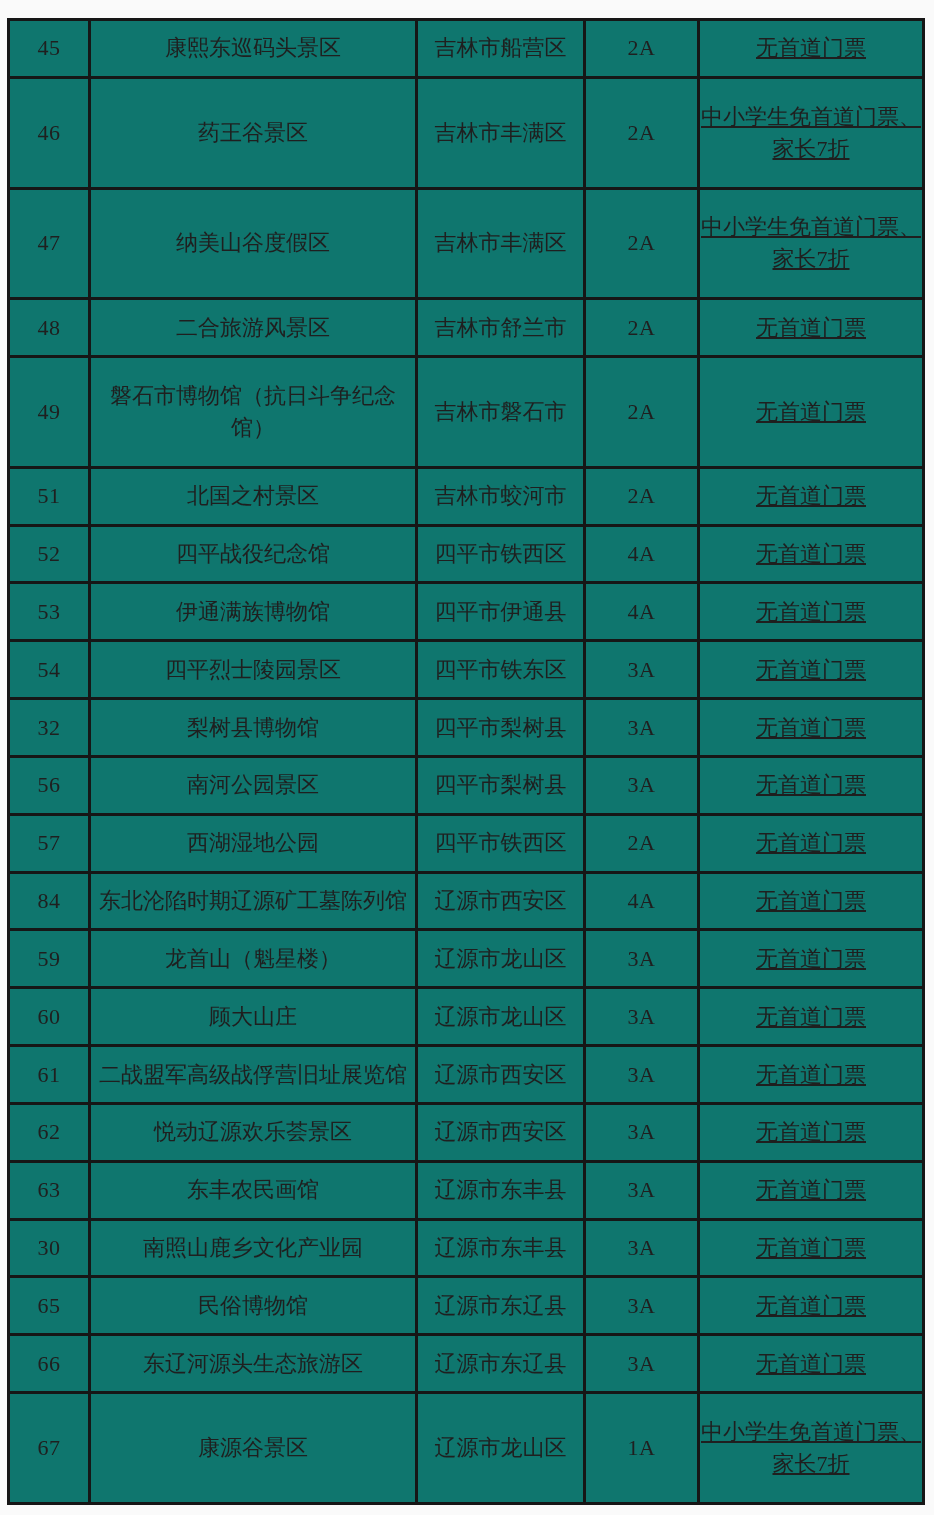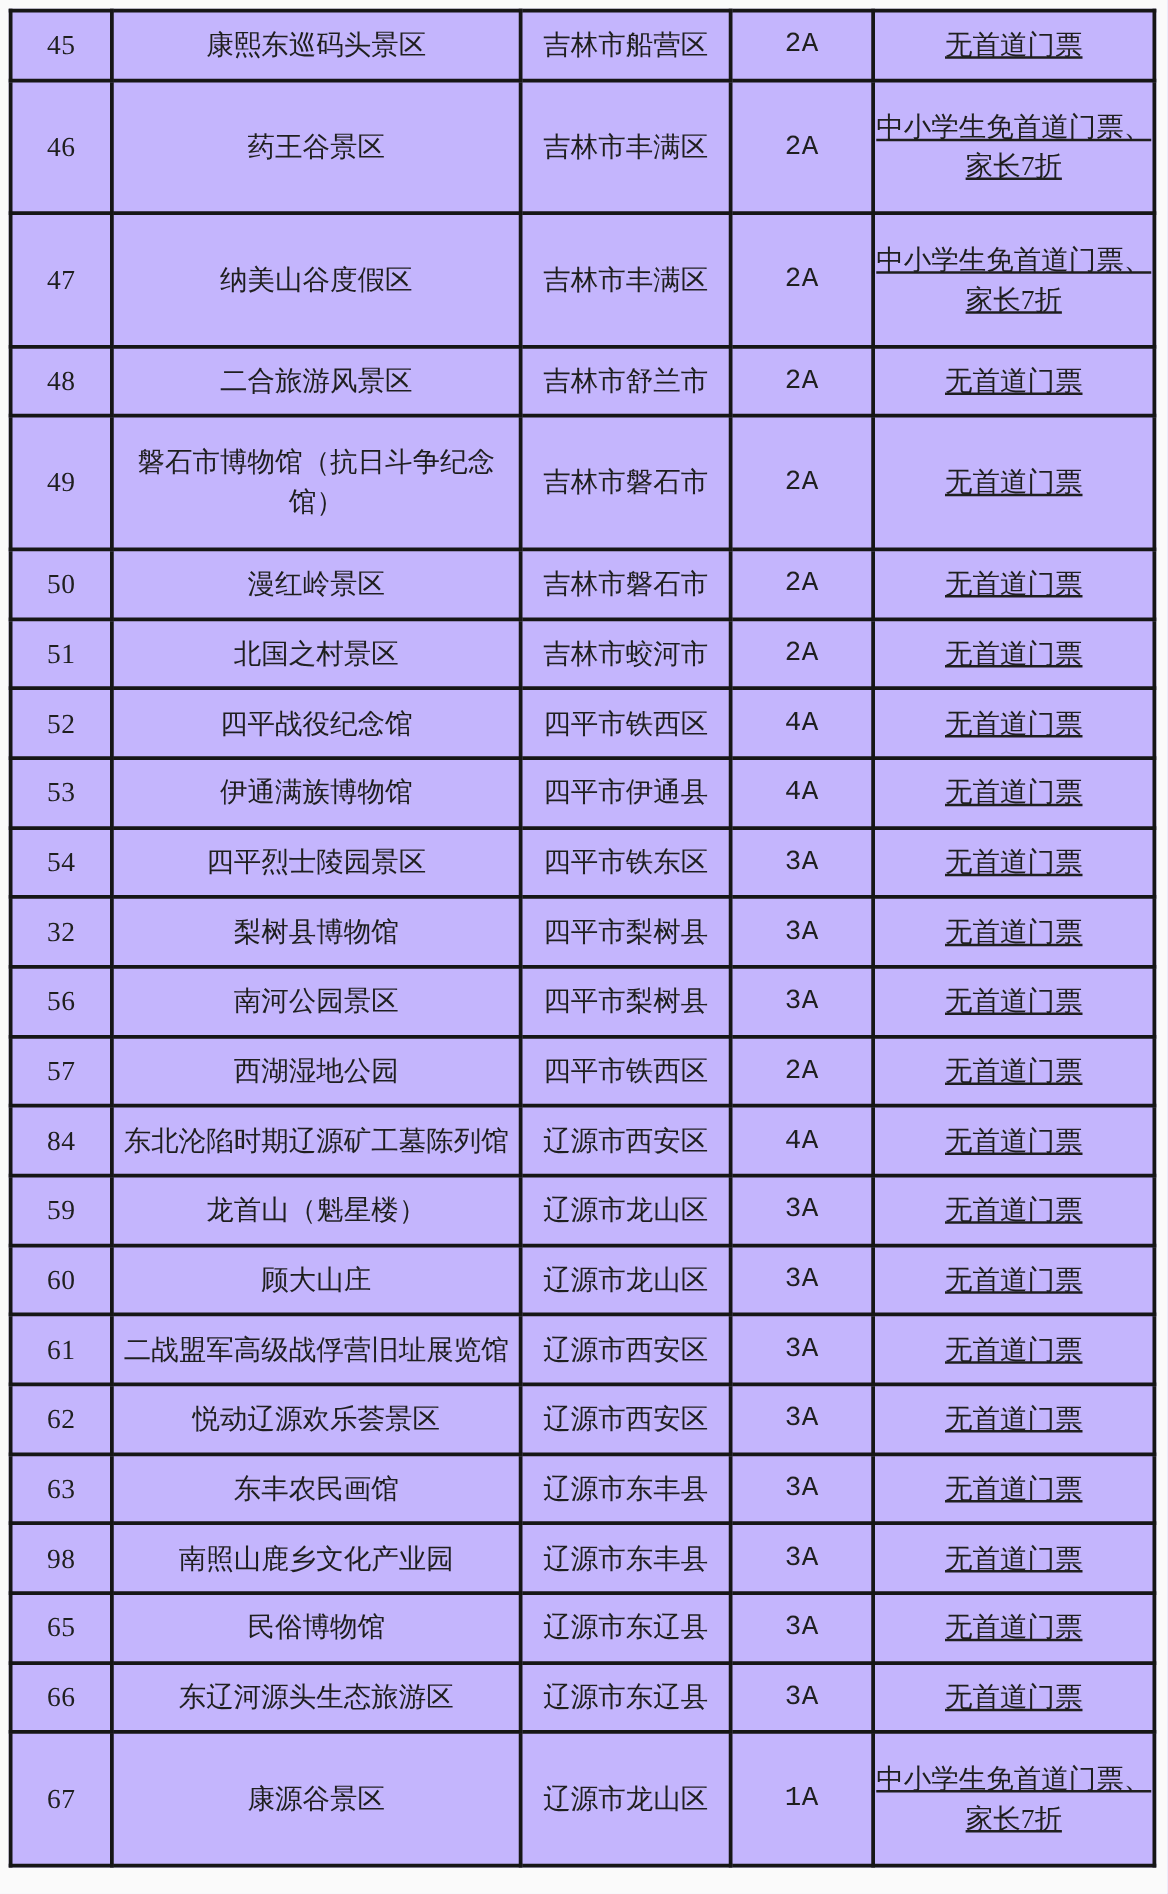--- a/index.html
+++ b/index.html
@@ -11,26 +11,26 @@
     width: 934px;
     height: 1515px;
     background: #fafafa;
     overflow: hidden;
     font-family: "Liberation Serif", "DejaVu Serif", serif;
     color: #1f1f1f;
   }
   table.attractions {
     position: absolute;
     left: 7px;
-    top: 7px;
+    top: 18px;
     width: 915px;
     height: 1487px;
     border-collapse: collapse;
     table-layout: fixed;
-    background: #c4b5fd;
+    background: #0f766e;
   }
   table.attractions td {
     border: 3px solid #161616;
     text-align: center;
     vertical-align: middle;
     padding: 0;
     font-size: 22px;
     line-height: 1.45;
     line-break: strict;
     overflow: hidden;
@@ -40,21 +40,20 @@
     letter-spacing: 0.5px;
   }
   td.c-name {
     padding: 0 4px;
   }
   td.c-loc {
     padding: 0 2px;
   }
   td.c-rating {
     letter-spacing: 0.5px;
-    font-family: Liberation Mono, monospace;
   }
   td.c-policy {
     font-size: 21.5px;
     padding: 0 1px;
     text-decoration: underline;
   }
 </style>
 </head>
 <body>
 
@@ -97,27 +96,20 @@
     <td class="c-policy">无首道门票</td>
   </tr>
         <tr>
     <td class="c-num">49</td>
     <td class="c-name">磐石市博物馆（抗日斗争纪念馆）</td>
     <td class="c-loc">吉林市磐石市</td>
     <td class="c-rating">2A</td>
     <td class="c-policy">无首道门票</td>
   </tr>
         <tr>
-    <td class="c-num">50</td>
-    <td class="c-name">漫红岭景区</td>
-    <td class="c-loc">吉林市磐石市</td>
-    <td class="c-rating">2A</td>
-    <td class="c-policy">无首道门票</td>
-  </tr>
-        <tr>
     <td class="c-num">51</td>
     <td class="c-name">北国之村景区</td>
     <td class="c-loc">吉林市蛟河市</td>
     <td class="c-rating">2A</td>
     <td class="c-policy">无首道门票</td>
   </tr>
         <tr>
     <td class="c-num">52</td>
     <td class="c-name">四平战役纪念馆</td>
     <td class="c-loc">四平市铁西区</td>
@@ -195,21 +187,21 @@
     <td class="c-policy">无首道门票</td>
   </tr>
         <tr>
     <td class="c-num">63</td>
     <td class="c-name">东丰农民画馆</td>
     <td class="c-loc">辽源市东丰县</td>
     <td class="c-rating">3A</td>
     <td class="c-policy">无首道门票</td>
   </tr>
         <tr>
-    <td class="c-num">98</td>
+    <td class="c-num">30</td>
     <td class="c-name">南照山鹿乡文化产业园</td>
     <td class="c-loc">辽源市东丰县</td>
     <td class="c-rating">3A</td>
     <td class="c-policy">无首道门票</td>
   </tr>
         <tr>
     <td class="c-num">65</td>
     <td class="c-name">民俗博物馆</td>
     <td class="c-loc">辽源市东辽县</td>
     <td class="c-rating">3A</td>

